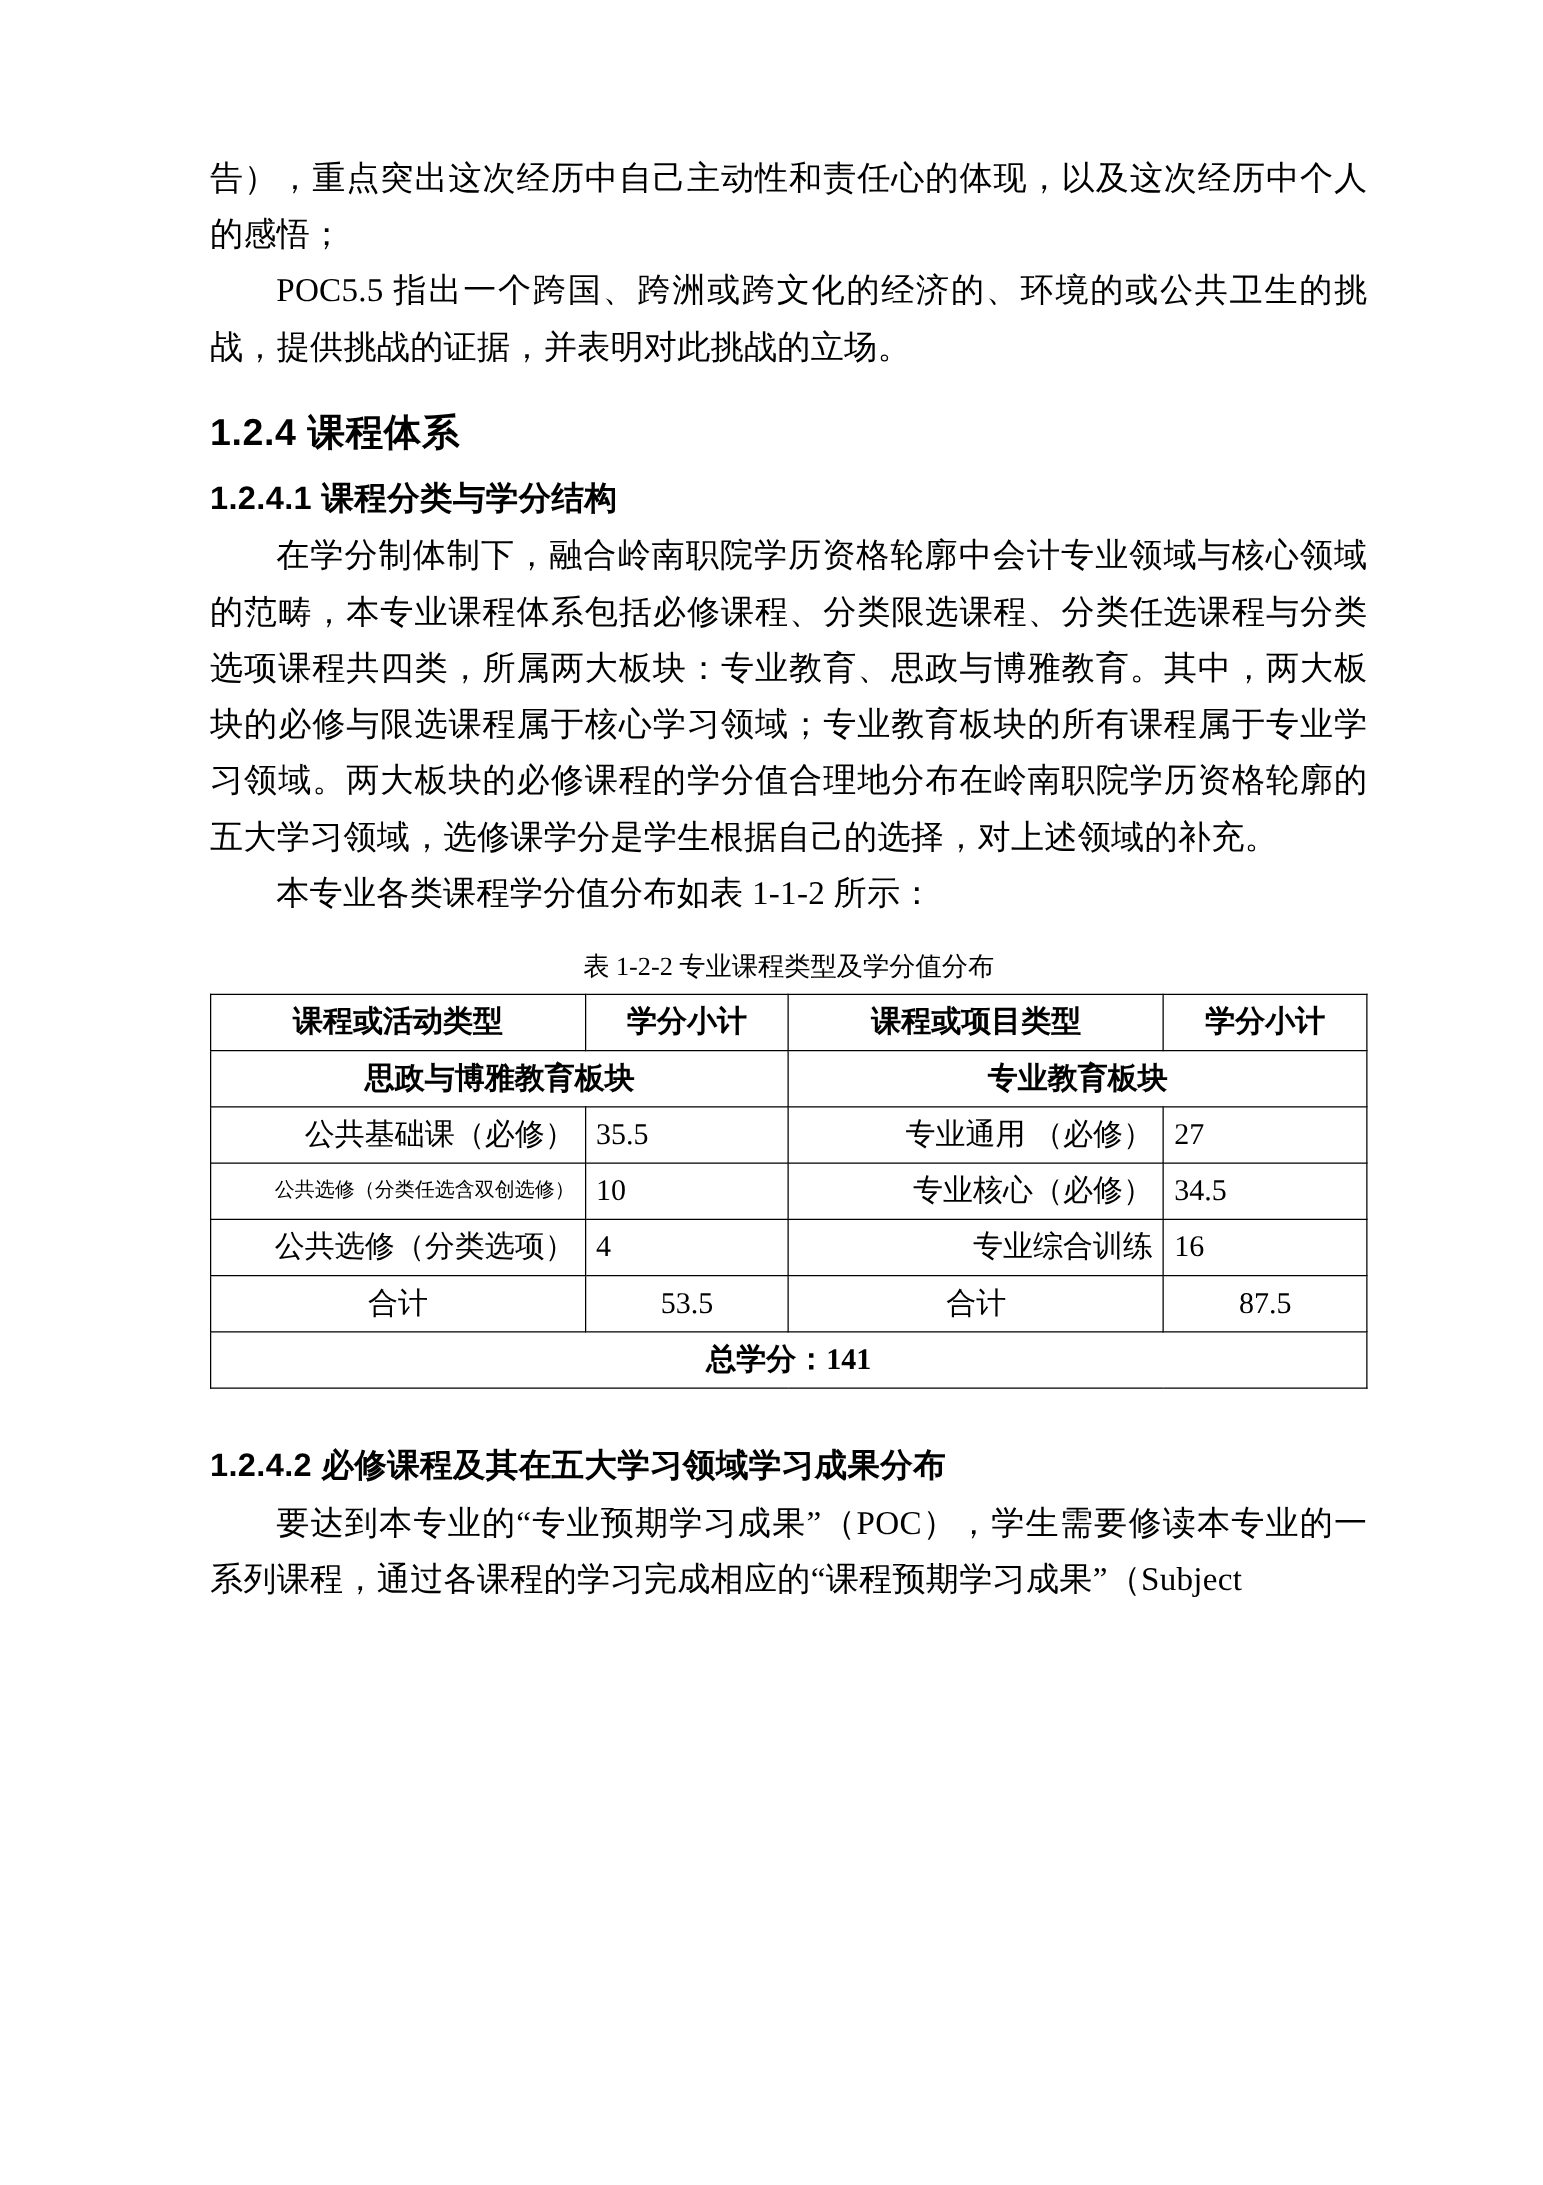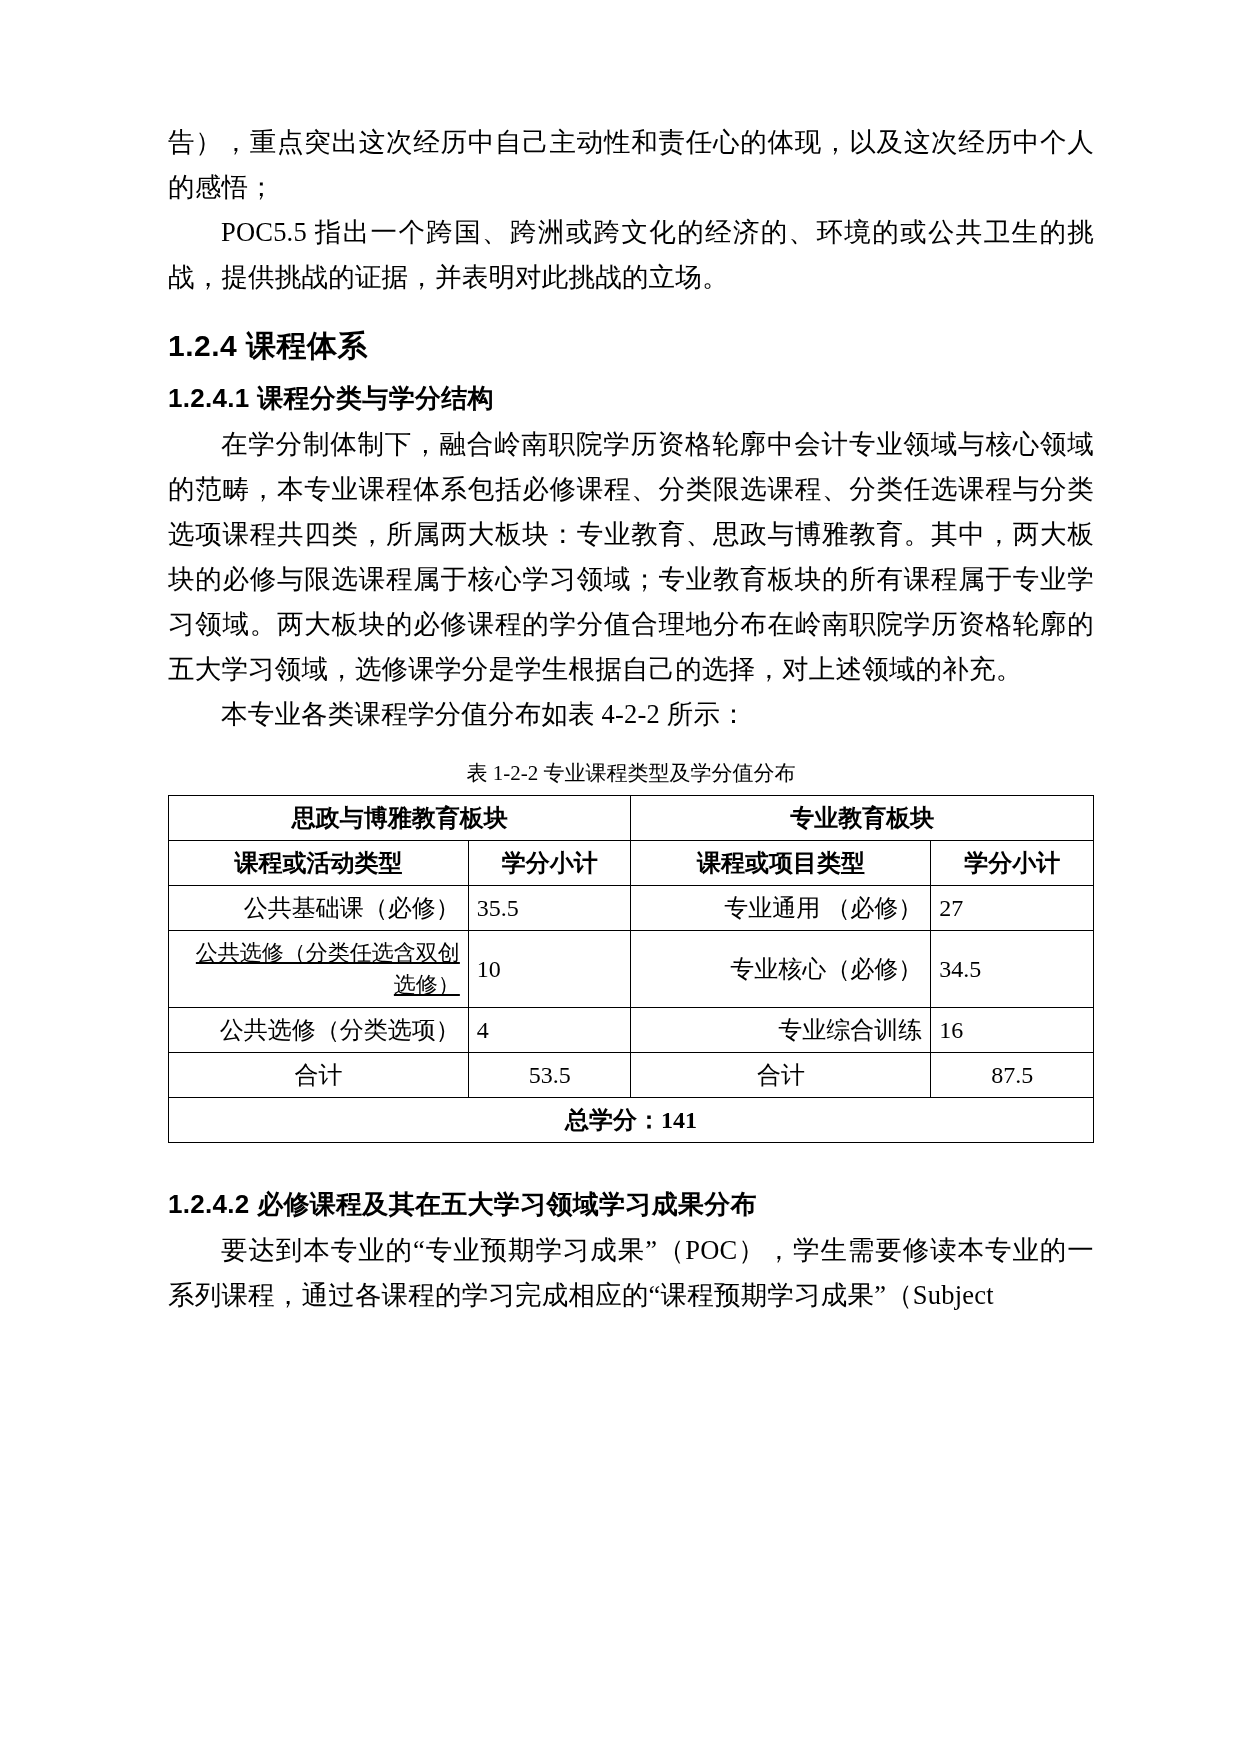--- a/index.html
+++ b/index.html
@@ -95,50 +95,50 @@
   <p class="body-text">告），重点突出这次经历中自己主动性和责任心的体现，以及这次经历中个人的感悟；</p>
 
   <p class="body-text indent">POC5.5 指出一个跨国、跨洲或跨文化的经济的、环境的或公共卫生的挑战，提供挑战的证据，并表明对此挑战的立场。</p>
 
   <h2 class="heading-2">1.2.4 课程体系</h2>
 
   <h3 class="heading-3">1.2.4.1 课程分类与学分结构</h3>
 
   <p class="body-text indent">在学分制体制下，融合岭南职院学历资格轮廓中会计专业领域与核心领域的范畴，本专业课程体系包括必修课程、分类限选课程、分类任选课程与分类选项课程共四类，所属两大板块：专业教育、思政与博雅教育。其中，两大板块的必修与限选课程属于核心学习领域；专业教育板块的所有课程属于专业学习领域。两大板块的必修课程的学分值合理地分布在岭南职院学历资格轮廓的五大学习领域，选修课学分是学生根据自己的选择，对上述领域的补充。</p>
 
-  <p class="body-text indent">本专业各类课程学分值分布如表 4-2-2 所示：</p>
+  <p class="body-text indent">本专业各类课程学分值分布如表 1-1-2 所示：</p>
 
   <div class="table-caption">表 1-2-2 专业课程类型及学分值分布</div>
 
   <table class="credit-table">
     <colgroup>
       <col style="width:29.5%">
       <col style="width:16%">
       <col style="width:29.5%">
       <col style="width:16%">
     </colgroup>
     <tbody>
       <tr>
-        <td class="c-head" colspan="2">思政与博雅教育板块</td>
-        <td class="c-head" colspan="2">专业教育板块</td>
-      </tr>
-      <tr>
         <td class="c-head">课程或活动类型</td>
         <td class="c-head">学分小计</td>
         <td class="c-head">课程或项目类型</td>
         <td class="c-head">学分小计</td>
+      </tr>
+      <tr>
+        <td class="c-head" colspan="2">思政与博雅教育板块</td>
+        <td class="c-head" colspan="2">专业教育板块</td>
       </tr>
       <tr>
         <td class="c-left">公共基础课（必修）</td>
         <td class="num">35.5</td>
         <td class="c-left">专业通用 （必修）</td>
         <td class="num">27</td>
       </tr>
       <tr>
-        <td class="c-left" style="font-size:22px;text-decoration:underline;">公共选修（分类任选含双创选修）</td>
+        <td class="c-left" style="font-size:16px;">公共选修（分类任选含双创选修）</td>
         <td class="num">10</td>
         <td class="c-left">专业核心（必修）</td>
         <td class="num">34.5</td>
       </tr>
       <tr>
         <td class="c-left">公共选修（分类选项）</td>
         <td class="num">4</td>
         <td class="c-left">专业综合训练</td>
         <td class="num">16</td>
       </tr>

